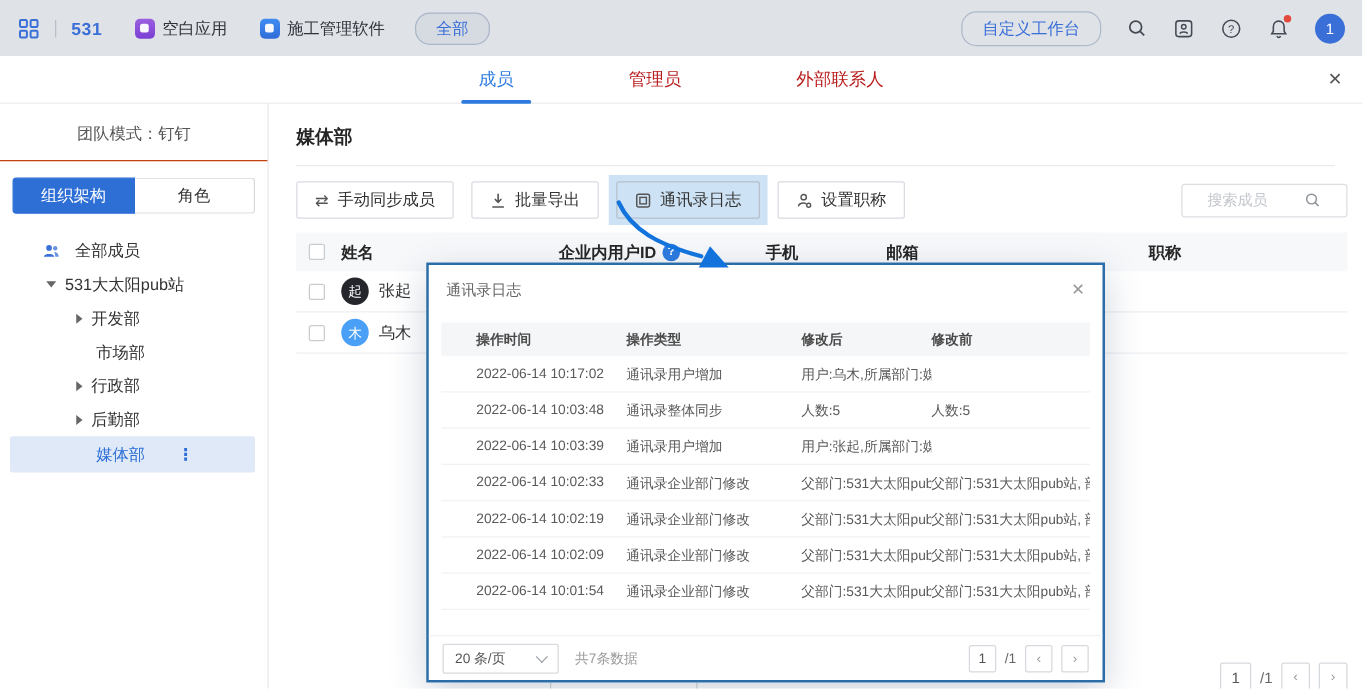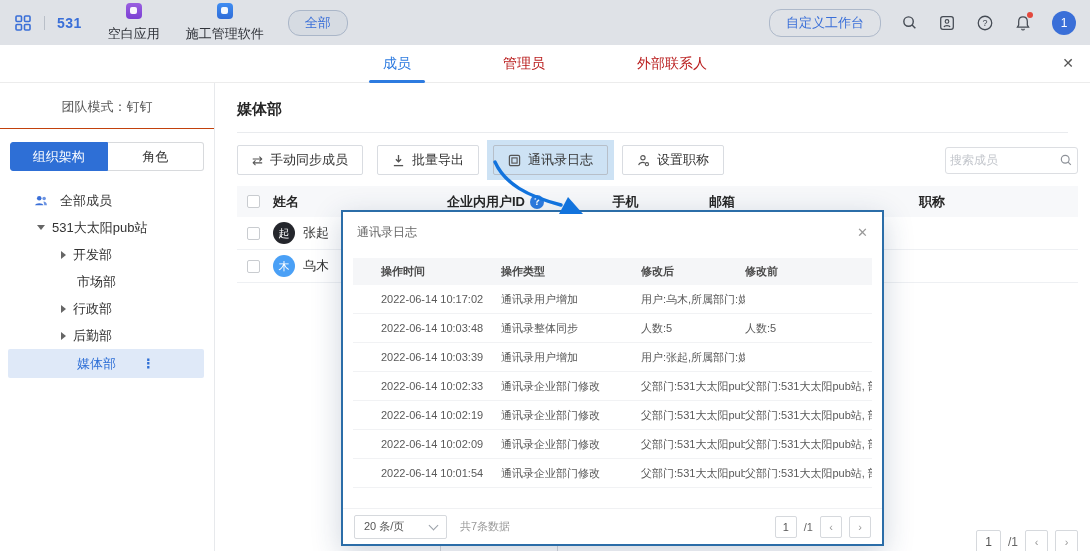--- a/index.html
+++ b/index.html
@@ -5,21 +5,21 @@
   * { margin:0; padding:0; box-sizing:border-box; }
   html,body { width:1090px; height:551px; }
   body { font-family:"Liberation Sans","DejaVu Sans",sans-serif; background:#fff; color:#333; }
   .page { position:relative; width:1090px; height:551px; overflow:hidden; background:#fff; }
 
   
   .topbar { height:45px; background:#dfe2e7; display:flex; align-items:center; padding:0 14px; }
   .grid-ic { display:inline-flex; color:#3a6fd8; cursor:pointer; }
   .tb-div { width:1px; height:14px; background:#b9bfc8; margin:0 12px; }
   .tb-ws { color:#3a6fd8; font-size:14px; font-weight:bold; letter-spacing:.5px; cursor:pointer; }
-  .tb-app { display:inline-flex; align-items:center; gap:6px; margin-left:26px; font-size:13px; color:#30333a; cursor:pointer;flex-direction:column; }
+  .tb-app { display:inline-flex; align-items:center; gap:6px; margin-left:26px; font-size:13px; color:#30333a; cursor:pointer; }
   .app-ic { width:16px; height:16px; border-radius:4px; display:inline-flex; align-items:center; justify-content:center; }
   .app-ic.purple { background:linear-gradient(180deg,#9a5fe0,#7b3fd4); }
   .app-ic.blue { background:linear-gradient(180deg,#3f8df2,#2f6cd8); }
   .app-ic::after { content:""; width:7px; height:7px; background:#fff; border-radius:2px; opacity:.95; }
   .tb-pill { margin-left:24px; padding:3px 16px; border-radius:12px; border:1px solid #aab6c8; color:#3a6fd8; font-size:13px; background:#d6dbe2; cursor:pointer; }
   .tb-right { margin-left:auto; display:flex; align-items:center; gap:20px; }
   .tb-pill.custom { margin-left:0; background:transparent; border-color:#aeb9ca; padding:4px 16px; }
   .tb-icon { display:inline-flex; color:#454b54; cursor:pointer; position:relative; }
   .bell-dot { position:absolute; top:-2px; right:-1px; width:6px; height:6px; border-radius:50%; background:#e3483d; }
   .avatar-top { width:24px; height:24px; border-radius:50%; background:#3a6fd8; color:#fff; font-size:12px; display:flex; align-items:center; justify-content:center; cursor:pointer; }
@@ -58,21 +58,21 @@
   .sb-footer { position:absolute; left:0; right:0; bottom:13px; padding-left:30px; display:flex; align-items:center; gap:8px; font-size:13px; color:#3c4450; cursor:pointer; }
   .sb-footer .ic { color:#5c6570; display:inline-flex; }
 
   
   .dept-title { font-size:15px; font-weight:bold; color:#262626; padding:17px 0 13px; margin:0 22px; border-bottom:1px solid #e9ebee; }
   .toolbar { display:flex; align-items:center; margin:12px 12px 0 22px; }
   .tbtn { height:30px; display:inline-flex; align-items:center; gap:7px; padding:0 14px; border:1px solid #d9dce1; border-radius:2px; background:#fff; font-size:13px; color:#333; cursor:pointer; margin-right:14px; }
   .tbtn .ic { color:#555; display:inline-flex; font-size:13px; }
   .hl-wrap { background:#cde2f4; padding:5px 6px; margin:-5px 8px -5px -6px; }
   .hl-wrap .tbtn { margin-right:0; background:transparent; border-color:#b7bfc9; }
-  .search-box { margin-left:auto; width:133px; height:27px; border:1px solid #dcdee2; border-radius:3px; display:flex; align-items:center; padding:0 4px; background:#fff; }
+  .search-box { margin-left:auto; width:133px; height:27px; border:1px solid #dcdee2; border-radius:3px; display:flex; align-items:center; padding:0 20px; background:#fff; }
   .search-box input { border:none; outline:none; flex:1; font-size:12px; color:#333; min-width:0; background:transparent; font-family:inherit; }
   .search-box input::placeholder { color:#c3c6cc; }
   .search-box .ic { color:#8d9198; display:inline-flex; cursor:pointer; }
 
   .mtable { margin:11px 12px 0 22px; font-size:13px; }
   .mt-head { display:flex; align-items:center; height:31px; background:#f7f8fa; color:#262626; font-weight:bold; }
   .mt-row { display:flex; align-items:center; height:33px; border-bottom:1px solid #eef0f3; }
   .c-check { width:36px; display:flex; justify-content:flex-start; padding-left:10px; }
   .c-name { width:140px; display:flex; align-items:center; gap:8px; }
   .c-id { width:165px; text-align:center; display:flex; align-items:center; justify-content:center; gap:5px; }

